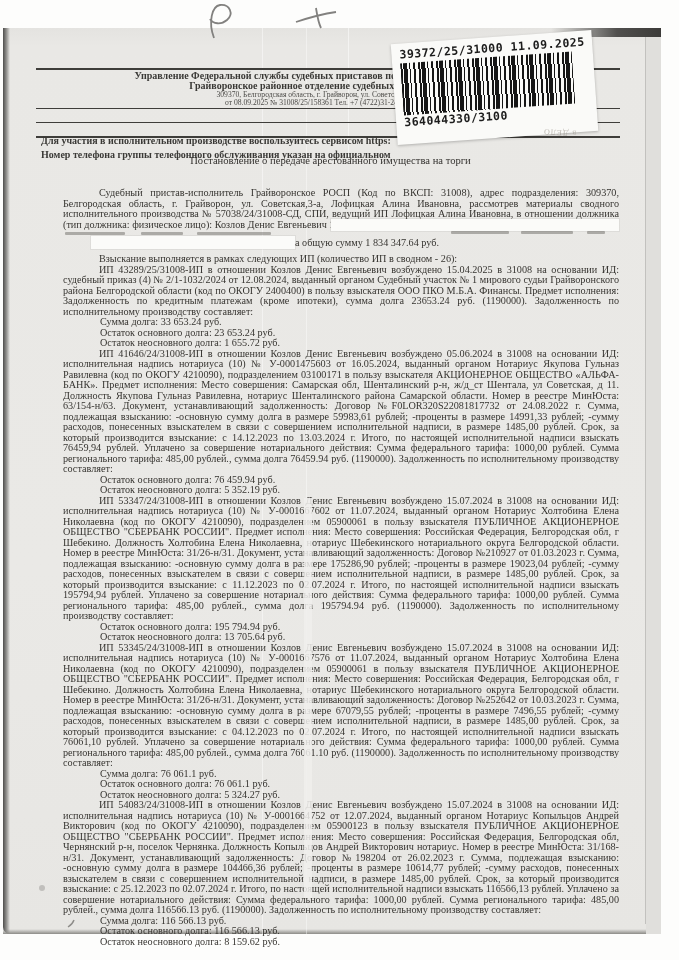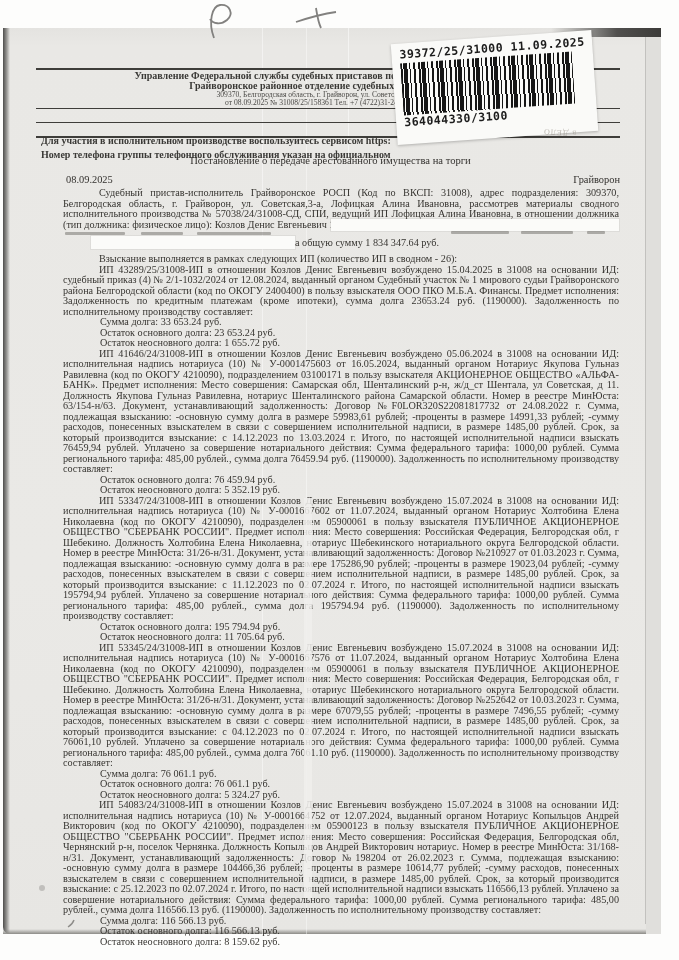--- a/index.html
+++ b/index.html
@@ -96,24 +96,20 @@
     <div class="letterhead">
       <div class="lh-b">Управление Федеральной службы судебных приставов по Белгородской области</div>
       <div class="lh-b">Грайворонское районное отделение судебных приставов</div>
       <div class="lh-s">309370, Белгородская область, г. Грайворон, ул. Советская,3-а</div>
       <div class="lh-s">от 08.09.2025 № 31008/25/158361 Тел. +7 (4722)31-24-60</div>
     </div>
     <div class="notice n1">Для участия в исполнительном производстве воспользуйтесь сервисом https:</div>
     <div class="notice n2">Номер телефона группы телефонного обслуживания указан на официальном</div>
 
     <div class="title">Постановление о передаче арестованного имущества на торги</div>
-    <div class="dateline">
-      <span>08.09.2025</span>
-      <span class="place">Грайворон</span>
-    </div>
 
     <div class="body">
       <p class="intro">Судебный пристав-исполнитель Грайворонское РОСП (Код по ВКСП: 31008), адрес подразделения: 309370, Белгородская область, г. Грайворон, ул. Советская,3-а, Лофицкая Алина Ивановна, рассмотрев материалы сводного исполнительного производства № 57038/24/31008-СД, СПИ, ведущий ИП Лофицкая Алина Ивановна, в отношении должника (тип должника: физическое лицо): Козлов Денис Евгеньевич 1</p>
       <div class="redact-zone">
         <div class="rbox rbox-a"></div>
         <div class="ghost g1"></div>
         <div class="ghost g2"></div>
         <div class="ghost g3"></div>
         <div class="ghost g4"></div>
         <div class="ghost g5"></div>
@@ -125,21 +121,21 @@
           <p class="ip-para">Взыскание выполняется в рамках следующих ИП (количество ИП в сводном - 26):</p>
           <p class="ip-para">ИП 43289/25/31008-ИП в отношении Козлов Денис Евгеньевич возбуждено 15.04.2025 в 31008 на основании ИД: судебный приказ (4) № 2/1-1032/2024 от 12.08.2024, выданный органом Судебный участок № 1 мирового судьи Грайворонского района Белгородской области (код по ОКОГУ 2400400) в пользу взыскателя ООО ПКО М.Б.А. Финансы. Предмет исполнения: Задолженность по кредитным платежам (кроме ипотеки), сумма долга 23653.24 руб. (1190000). Задолженность по исполнительному производству составляет:</p>
           <p class="sum-line">Сумма долга: 33 653.24 руб.</p>
           <p class="sum-line">Остаток основного долга: 23 653.24 руб.</p>
           <p class="sum-line">Остаток неосновного долга: 1 655.72 руб.</p>
           <p class="ip-para">ИП 41646/24/31008-ИП в отношении Козлов Денис Евгеньевич возбуждено 05.06.2024 в 31008 на основании ИД: исполнительная надпись нотариуса (10) № У-0001475603 от 16.05.2024, выданный органом Нотариус Якупова Гульназ Равилевна (код по ОКОГУ 4210090), подразделением 03100171 в пользу взыскателя АКЦИОНЕРНОЕ ОБЩЕСТВО «АЛЬФА-БАНК». Предмет исполнения: Место совершения: Самарская обл, Шенталинский р-н, ж/д_ст Шентала, ул Советская, д 11. Должность Якупова Гульназ Равилевна, нотариус Шенталинского района Самарской области. Номер в реестре МинЮста: 63/154-н/63. Документ, устанавливающий задолженность: Договор №F0LOR320S22081817732 от 24.08.2022 г. Сумма, подлежащая взысканию: -основную сумму долга в размере 59983,61 рублей; -проценты в размере 14991,33 рублей; -сумму расходов, понесенных взыскателем в связи с совершением исполнительной надписи, в размере 1485,00 рублей. Срок, за который производится взыскание: с 14.12.2023 по 13.03.2024 г. Итого, по настоящей исполнительной надписи взыскать 76459,94 рублей. Уплачено за совершение нотариального действия: Сумма федерального тарифа: 1000,00 рублей. Сумма регионального тарифа: 485,00 рублей., сумма долга 76459.94 руб. (1190000). Задолженность по исполнительному производству составляет:</p>
           <p class="sum-line">Остаток основного долга: 76 459.94 руб.</p>
           <p class="sum-line">Остаток неосновного долга: 5 352.19 руб.</p>
           <p class="ip-para">ИП 53347/24/31008-ИП в отношении Козлов Денис Евгеньевич возбуждено 15.07.2024 в 31008 на основании ИД: исполнительная надпись нотариуса (10) № У-0001667602 от 11.07.2024, выданный органом Нотариус Холтобина Елена Николаевна (код по ОКОГУ 4210090), подразделением 05900061 в пользу взыскателя ПУБЛИЧНОЕ АКЦИОНЕРНОЕ ОБЩЕСТВО "СБЕРБАНК РОССИИ". Предмет исполнения: Место совершения: Российская Федерация, Белгородская обл, г Шебекино. Должность Холтобина Елена Николаевна, нотариус Шебекинского нотариального округа Белгородской области. Номер в реестре МинЮста: 31/26-н/31. Документ, устанавливающий задолженность: Договор №210927 от 01.03.2023 г. Сумма, подлежащая взысканию: -основную сумму долга в размере 175286,90 рублей; -проценты в размере 19023,04 рублей; -сумму расходов, понесенных взыскателем в связи с совершением исполнительной надписи, в размере 1485,00 рублей. Срок, за который производится взыскание: с 11.12.2023 по 02.07.2024 г. Итого, по настоящей исполнительной надписи взыскать 195794,94 рублей. Уплачено за совершение нотариального действия: Сумма федерального тарифа: 1000,00 рублей. Сумма регионального тарифа: 485,00 рублей., сумма долга 195794.94 руб. (1190000). Задолженность по исполнительному производству составляет:</p>
           <p class="sum-line">Остаток основного долга: 195 794.94 руб.</p>
-          <p class="sum-line">Остаток неосновного долга: 11 705.64 руб.</p>
+          <p class="sum-line">Остаток неосновного долга: 13 705.64 руб.</p>
           <p class="ip-para">ИП 53345/24/31008-ИП в отношении Козлов Денис Евгеньевич возбуждено 15.07.2024 в 31008 на основании ИД: исполнительная надпись нотариуса (10) № У-0001667576 от 11.07.2024, выданный органом Нотариус Холтобина Елена Николаевна (код по ОКОГУ 4210090), подразделением 05900061 в пользу взыскателя ПУБЛИЧНОЕ АКЦИОНЕРНОЕ ОБЩЕСТВО "СБЕРБАНК РОССИИ". Предмет исполнения: Место совершения: Российская Федерация, Белгородская обл, г Шебекино. Должность Холтобина Елена Николаевна, нотариус Шебекинского нотариального округа Белгородской области. Номер в реестре МинЮста: 31/26-н/31. Документ, устанавливающий задолженность: Договор №252642 от 10.03.2023 г. Сумма, подлежащая взысканию: -основную сумму долга в размере 67079,55 рублей; -проценты в размере 7496,55 рублей; -сумму расходов, понесенных взыскателем в связи с совершением исполнительной надписи, в размере 1485,00 рублей. Срок, за который производится взыскание: с 04.12.2023 по 02.07.2024 г. Итого, по настоящей исполнительной надписи взыскать 76061,10 рублей. Уплачено за совершение нотариального действия: Сумма федерального тарифа: 1000,00 рублей. Сумма регионального тарифа: 485,00 рублей., сумма долга 76061.10 руб. (1190000). Задолженность по исполнительному производству составляет:</p>
           <p class="sum-line">Сумма долга: 76 061.1 руб.</p>
           <p class="sum-line">Остаток основного долга: 76 061.1 руб.</p>
           <p class="sum-line">Остаток неосновного долга: 5 324.27 руб.</p>
           <p class="ip-para">ИП 54083/24/31008-ИП в отношении Козлов Денис Евгеньевич возбуждено 15.07.2024 в 31008 на основании ИД: исполнительная надпись нотариуса (10) № У-0001664752 от 12.07.2024, выданный органом Нотариус Копыльцов Андрей Викторович (код по ОКОГУ 4210090), подразделением 05900123 в пользу взыскателя ПУБЛИЧНОЕ АКЦИОНЕРНОЕ ОБЩЕСТВО "СБЕРБАНК РОССИИ". Предмет исполнения: Место совершения: Российская Федерация, Белгородская обл, Чернянский р-н, поселок Чернянка. Должность Копыльцов Андрей Викторович нотариус. Номер в реестре МинЮста: 31/168-н/31. Документ, устанавливающий задолженность: Договор №198204 от 26.02.2023 г. Сумма, подлежащая взысканию: -основную сумму долга в размере 104466,36 рублей; -проценты в размере 10614,77 рублей; -сумму расходов, понесенных взыскателем в связи с совершением исполнительной надписи, в размере 1485,00 рублей. Срок, за который производится взыскание: с 25.12.2023 по 02.07.2024 г. Итого, по настоящей исполнительной надписи взыскать 116566,13 рублей. Уплачено за совершение нотариального действия: Сумма федерального тарифа: 1000,00 рублей. Сумма регионального тарифа: 485,00 рублей., сумма долга 116566.13 руб. (1190000). Задолженность по исполнительному производству составляет:</p>
           <p class="sum-line">Сумма долга: 116 566.13 руб.</p>
           <p class="sum-line">Остаток основного долга: 116 566.13 руб.</p>
           <p class="sum-line">Остаток неосновного долга: 8 159.62 руб.</p>
         </div>
     </div>

